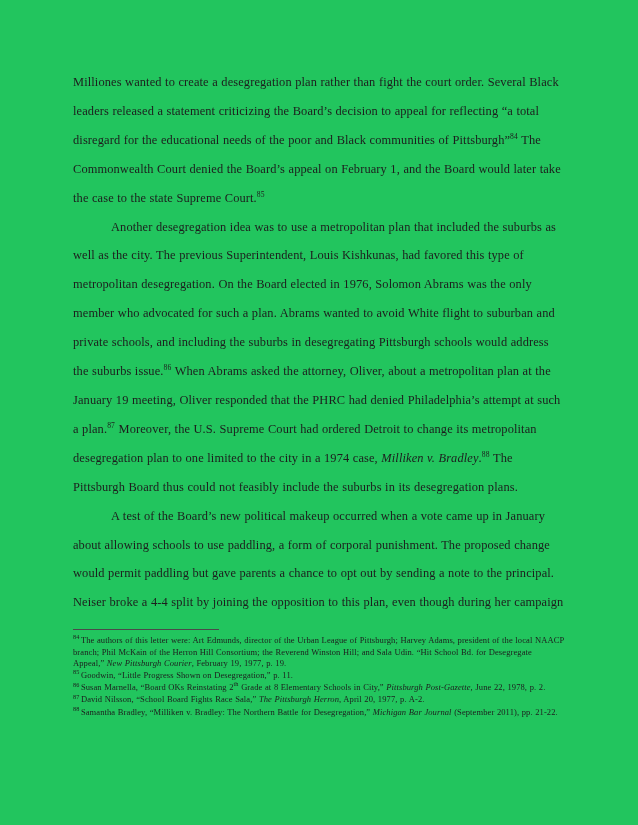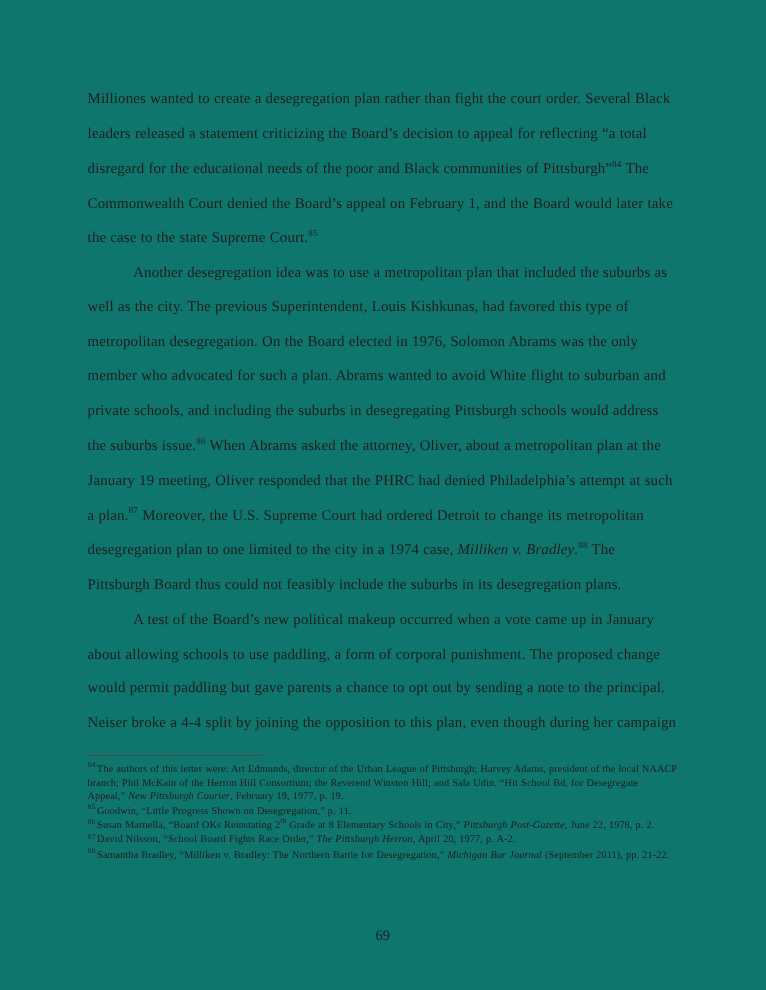--- a/index.html
+++ b/index.html
@@ -14,21 +14,21 @@
     font-family: "Liberation Serif", "DejaVu Serif", serif;
     color: #1a1a1a;
     overflow: hidden;
   }
 
   .page {
     position: absolute;
     left: 0; top: 0;
     width: 638px;
     height: 825px;
-    background: #0f766e;
+    background: #22c55e;
   }
 
   
   .body-block {
     position: absolute;
     left: 73px;
     top: 68px;
     width: 492px;
   }
 
@@ -112,20 +112,19 @@
       <p class="para indent"><span>Another desegregation idea was to use a metropolitan plan that included the suburbs as well as the city.  The previous Superintendent, Louis Kishkunas, had favored this type of metropolitan desegregation.  On the Board elected in 1976, Solomon Abrams was the only member who advocated for such a plan.  Abrams wanted to avoid White flight to suburban and private schools, and including the suburbs in desegregating Pittsburgh schools would address the suburbs issue.</span><sup class="fn">86</sup><span>  When Abrams asked the attorney, Oliver, about a metropolitan plan at the January 19 meeting, Oliver responded that the PHRC had denied Philadelphia’s attempt at such a plan.</span><sup class="fn">87</sup><span>  Moreover, the U.S. Supreme Court had ordered Detroit to change its metropolitan desegregation plan to one limited to the city in a 1974 case, </span><em class="title">Milliken v. Bradley</em><span>.</span><sup class="fn">88</sup><span>  The Pittsburgh Board thus could not feasibly include the suburbs in its desegregation plans.</span></p>
       <p class="para indent"><span>A test of the Board’s new political makeup occurred when a vote came up in January about allowing schools to use paddling, a form of corporal punishment.  The proposed change would permit paddling but gave parents a chance to opt out by sending a note to the principal.  Neiser broke a 4-4 split by joining the opposition to this plan, even though during her campaign</span></p>
     </div>
 
   <div class="footnotes">
     <div class="fn-rule"></div>
     <ol class="fn-list" id="fn-list">
         <li class="fn-item"><sup class="marker">84</sup><span>The authors of this letter were: Art Edmunds, director of the Urban League of Pittsburgh; Harvey Adams, president of the local NAACP branch; Phil McKain of the Herron Hill Consortium; the Reverend Winston Hill; and Sala Udin.  “Hit School Bd. for Desegregate Appeal,” </span><em class="title">New Pittsburgh Courier</em><span>, February 19, 1977, p. 19.</span></li>
         <li class="fn-item"><sup class="marker">85</sup><span>Goodwin, “Little Progress Shown on Desegregation,” p. 11.</span></li>
         <li class="fn-item"><sup class="marker">86</sup><span>Susan Marnella, “Board OKs Reinstating 2</span><sup class="ord">th</sup><span> Grade at 8 Elementary Schools in City,” </span><em class="title">Pittsburgh Post-Gazette</em><span>, June 22, 1978, p. 2.</span></li>
-        <li class="fn-item"><sup class="marker">87</sup><span>David Nilsson, “School Board Fights Race Order,” </span><em class="title">The Pittsburgh Herron</em><span>, April 20, 1977, p. A-2.</span></li>
+        <li class="fn-item"><sup class="marker">87</sup><span>David Nilsson, “School Board Fights Race Sala,” </span><em class="title">The Pittsburgh Herron</em><span>, April 20, 1977, p. A-2.</span></li>
         <li class="fn-item"><sup class="marker">88</sup><span>Samantha Bradley, “Milliken v. Bradley: The Northern Battle for Desegregation,” </span><em class="title">Michigan Bar Journal</em><span> (September 2011), pp. 21-22.</span></li>
       </ol>
   </div>
 
-  <div class="page-number">69</div>
 
 </div>
 
 </body></html>

